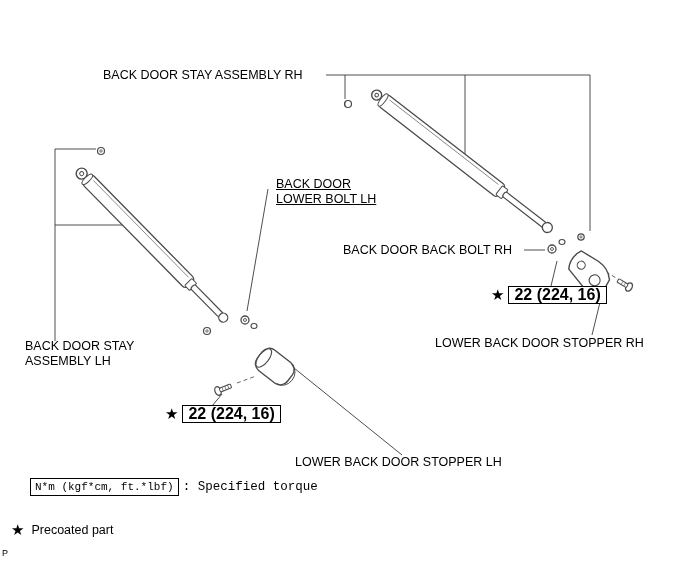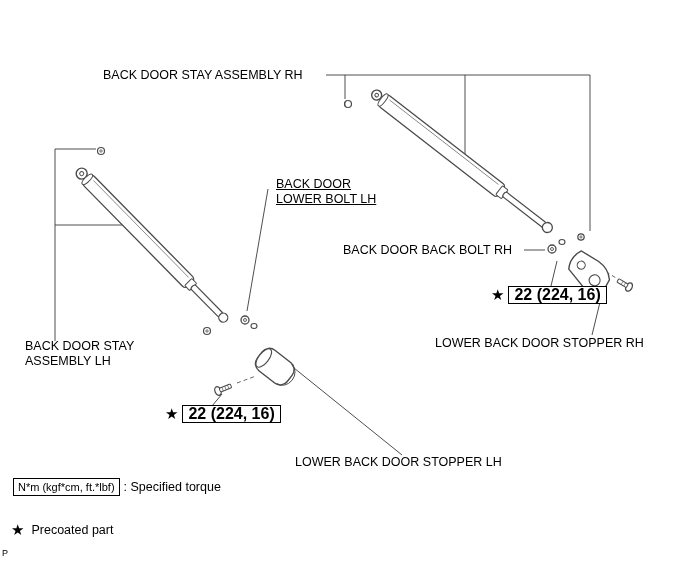--- a/index.html
+++ b/index.html
@@ -198,21 +198,21 @@
   <div class="torque" style="left:165px; top:405px;">
     <span class="star">★</span>
     <span class="torque-box">22 (224, 16)</span>
   </div>
 
   <div class="torque" style="left:491px; top:286px;">
     <span class="star">★</span>
     <span class="torque-box">22 (224, 16)</span>
   </div>
 
-  <div class="legend-row" style="left:13px; top:478px;">
+  <div class="legend-row" style="left:30px; top:478px;font-family:Liberation Mono, monospace;">
     <span class="legend-units-box">N*m (kgf*cm, ft.*lbf)</span>
     <span class="legend-desc">: Specified torque</span>
   </div>
 
   <div class="legend-row" style="left:11px; top:522px;">
     <span class="star">★</span>
     <span class="precoated-text">Precoated part</span>
   </div>
 
   <div class="page-marker">P</div>

